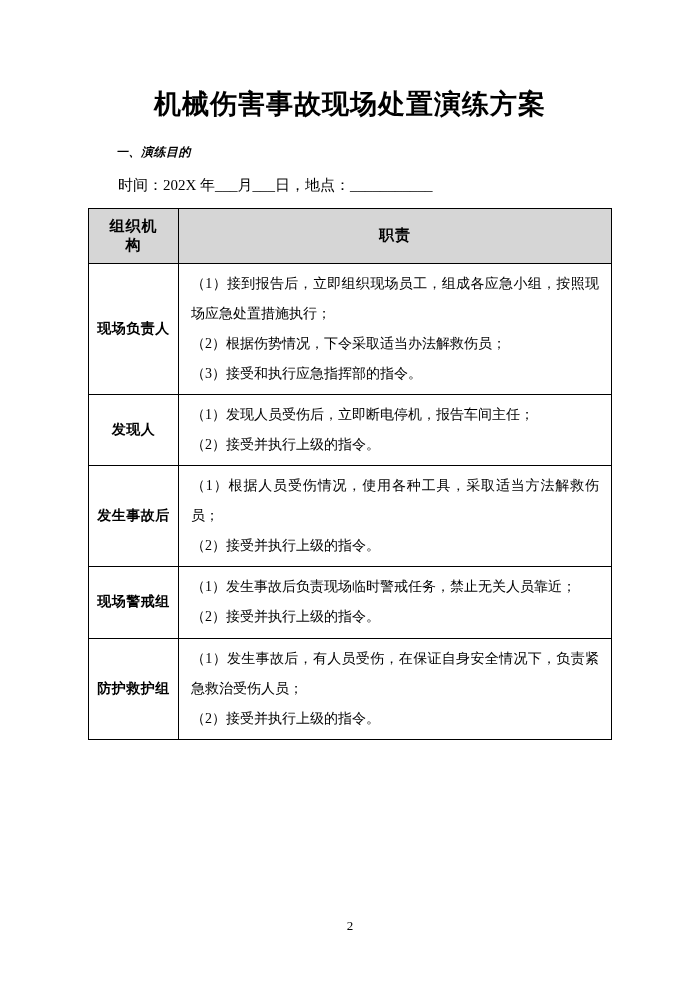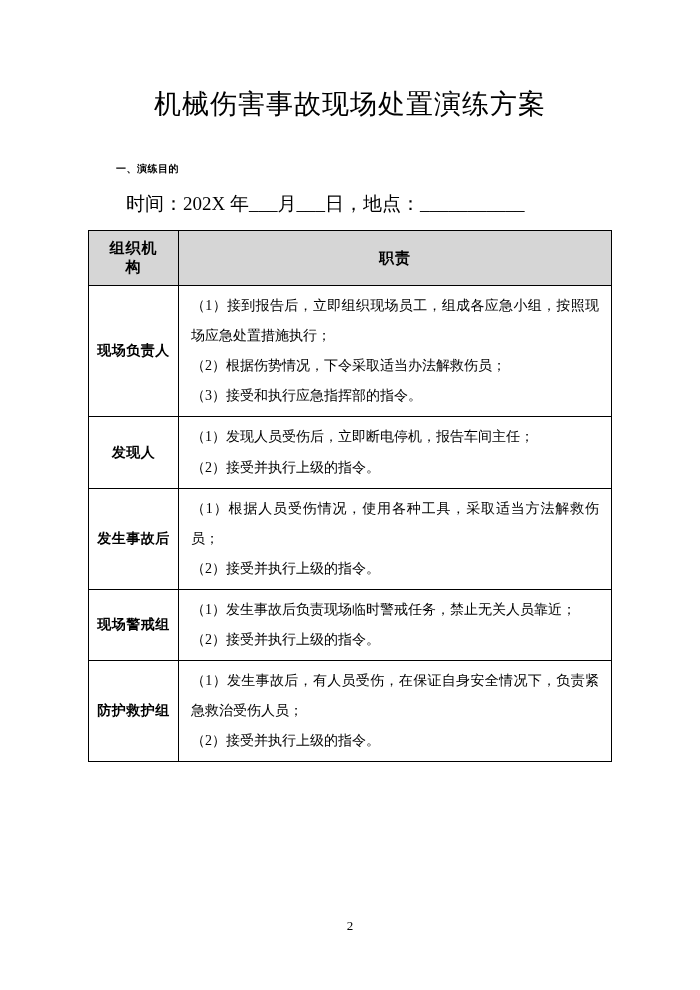--- a/index.html
+++ b/index.html
@@ -14,39 +14,40 @@
   .page {
     position: relative;
     width: 700px;
     height: 990px;
     padding: 86px 88px 0 88px;
     background: #ffffff;
   }
   .doc-title {
     font-family: "DejaVu Sans", "Liberation Sans", sans-serif;
     font-size: 27px;
-    font-weight: normal;
+    font-weight: bold;
     text-align: center;
     letter-spacing: 1px;
-    margin-bottom: 40px;
+    margin-bottom: 22px;
   }
   .section-heading {
-    font-size: 10px;
+    font-size: 12px;
     font-weight: bold;
     margin: 16px 0 10px 28px;
     letter-spacing: 0.5px;
+    font-style: italic;
   }
   .body-para {
     font-size: 15px;
     line-height: 1.9;
     text-indent: 2em;
     text-align: justify;
   }
   .time-line {
-    font-size: 19px;
+    font-size: 15px;
     line-height: 1.9;
     margin-left: 2em;
   }
   table.duty-table {
     width: 100%;
     border-collapse: collapse;
     margin-top: 8px;
     table-layout: fixed;
   }
   table.duty-table th,

